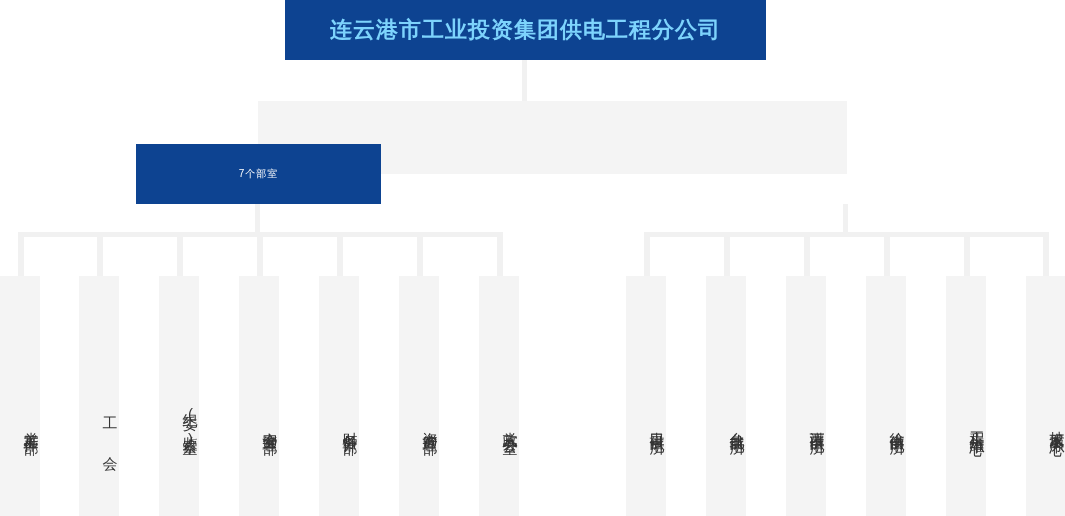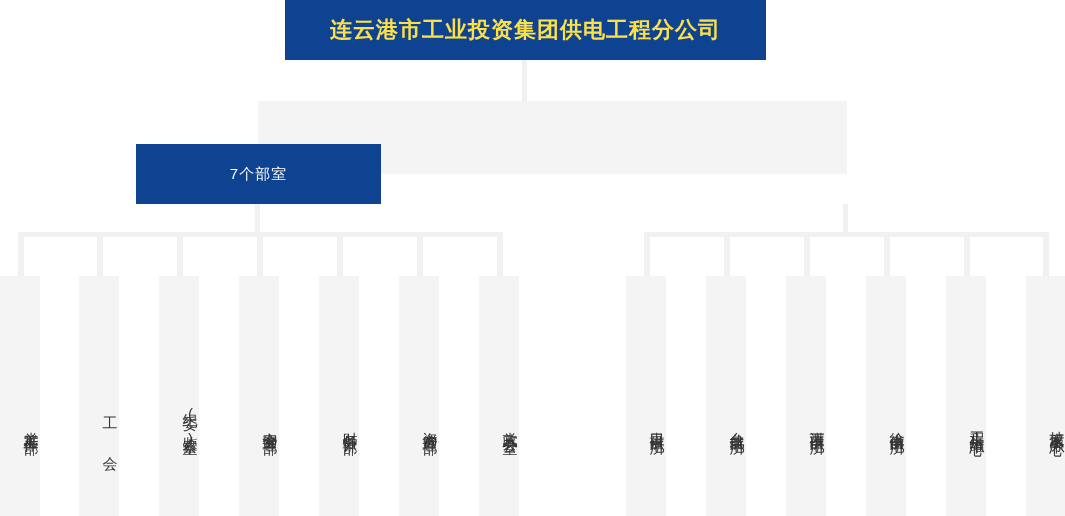--- a/index.html
+++ b/index.html
@@ -23,30 +23,30 @@
   .node {
     position: absolute;
     box-sizing: border-box;
     display: flex;
     align-items: center;
     justify-content: center;
   }
 
   .node-root {
     background: #0D4391;
-    color: #fde047;
+    color: #7dd3fc;
     font-size: 22px;
     font-weight: 700;
     letter-spacing: 1px;
   }
 
   .node-branch {
     background: #0D4391;
     color: #ffffff;
-    font-size: 15px;
+    font-size: 10px;
     font-weight: 400;
     letter-spacing: 1px;
   }
 
   .node-leaf {
     background: #F4F4F4;
     color: #333333;
     font-size: 15px;
     font-weight: 400;
     writing-mode: vertical-rl;

